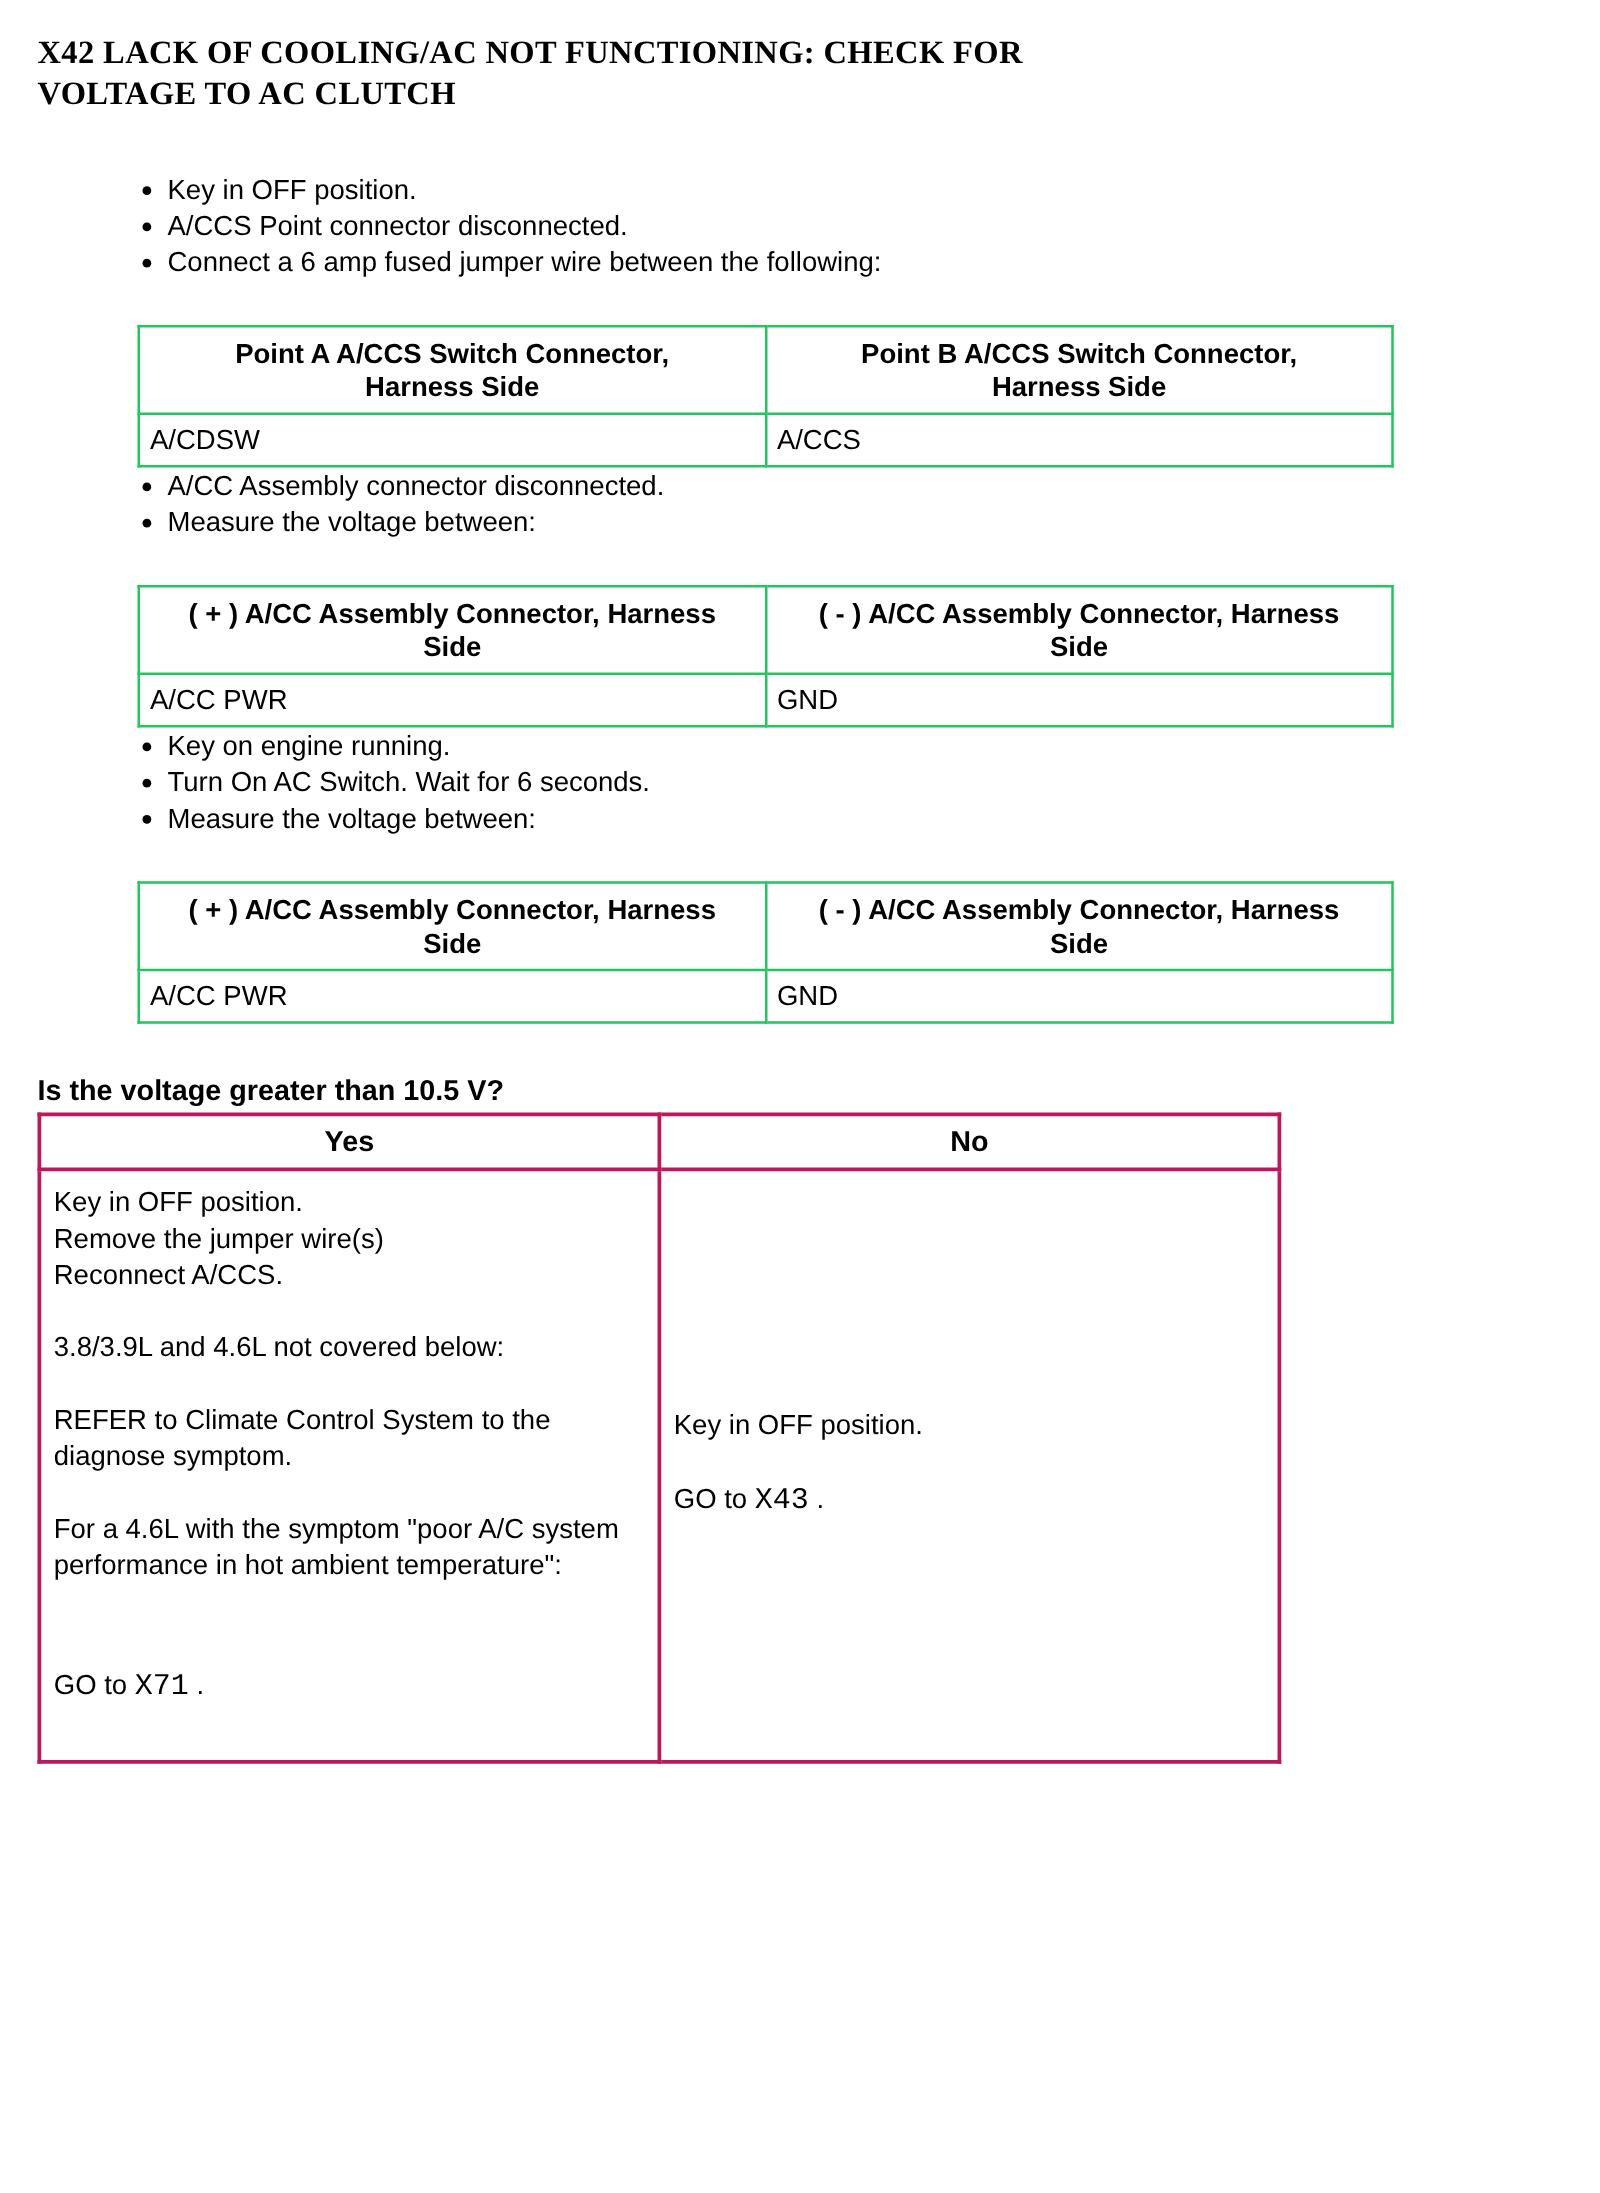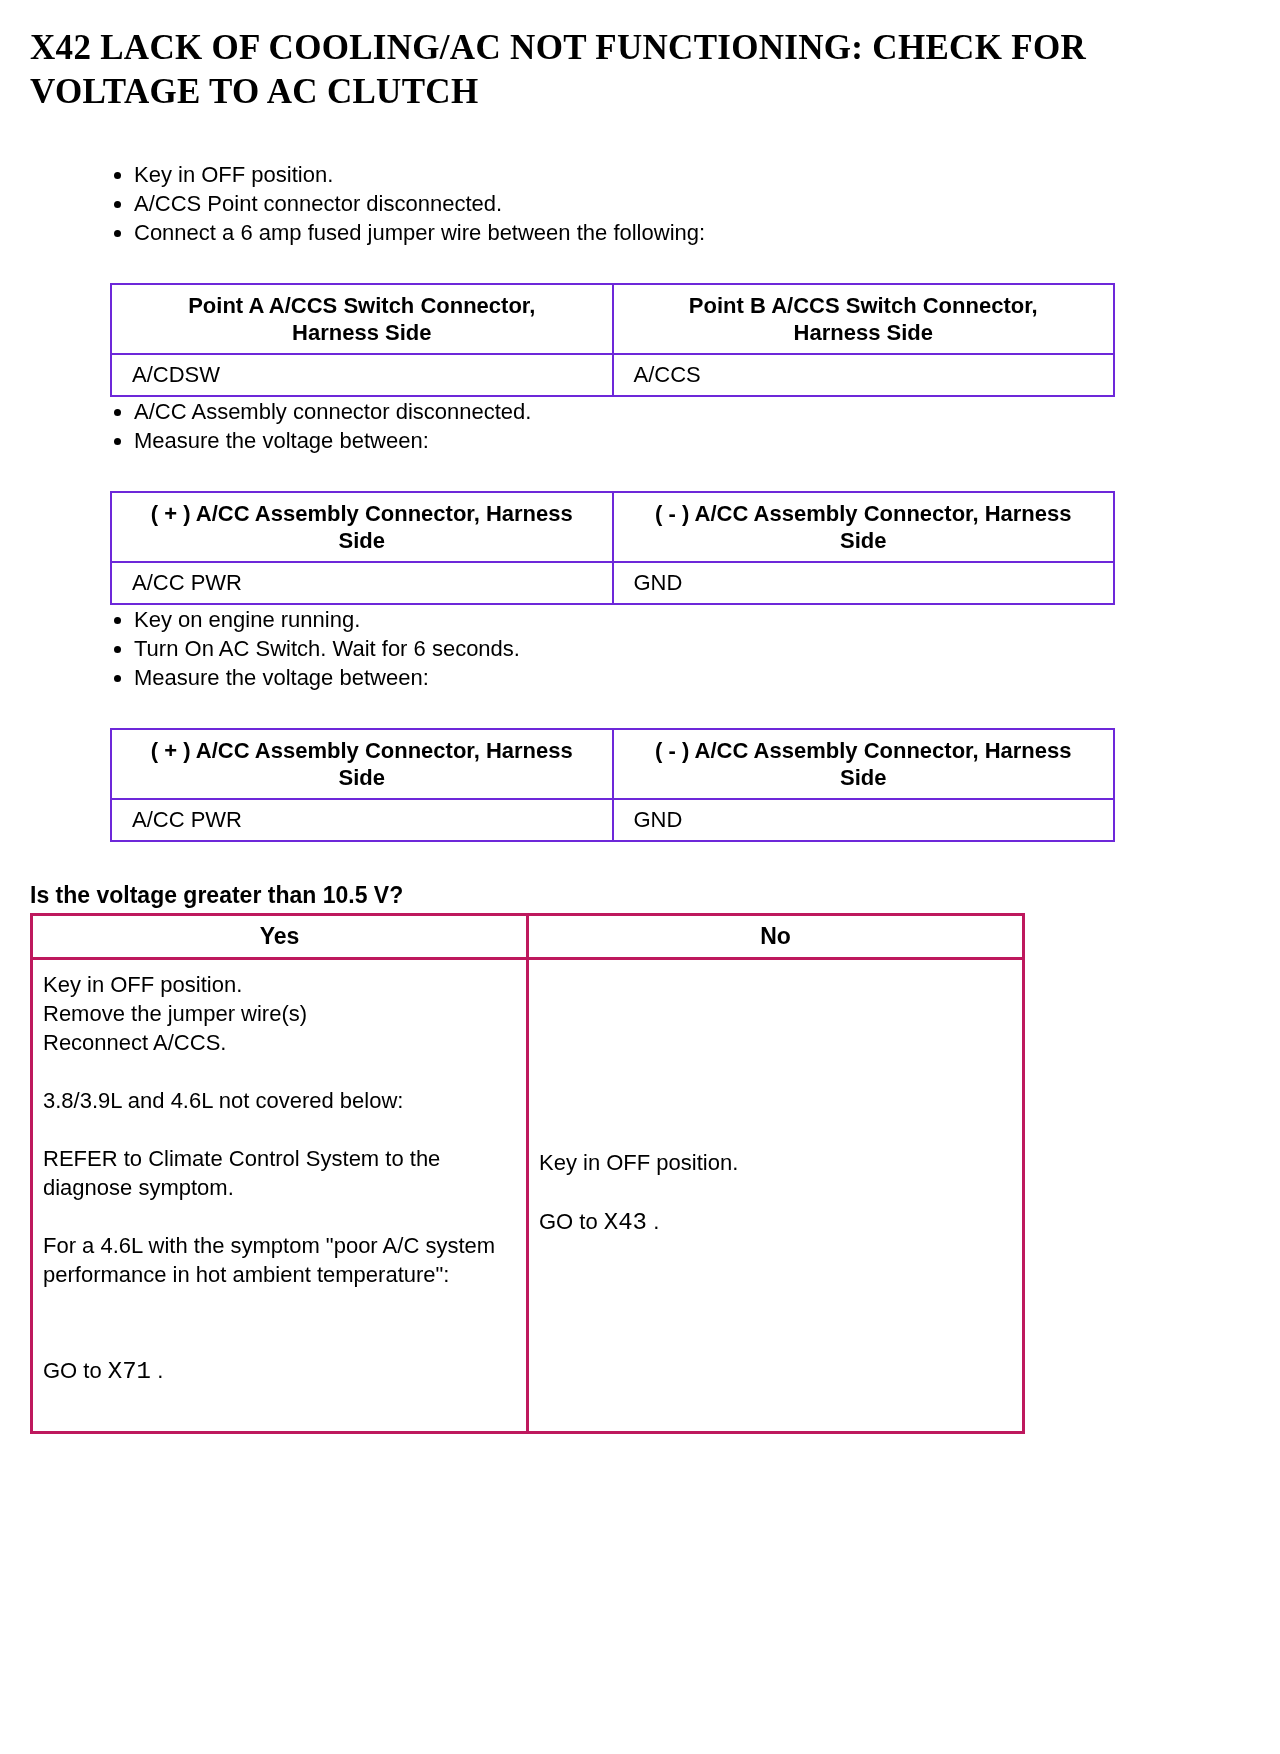--- a/index.html
+++ b/index.html
@@ -9,21 +9,21 @@
     min-height: 1754px;
     background: #ffffff;
     color: #000000;
     font-family: "Liberation Sans", sans-serif;
     font-size: 22px;
   }
   .page { padding: 26px 30px 40px 30px; }
 
   h1.doc-title {
     font-family: "Liberation Serif", serif;
-    font-size: 35px;
+    font-size: 26px;
     font-weight: bold;
     line-height: 1.25;
     letter-spacing: 0.3px;
     margin: 0 0 46px 0;
     white-space: pre-line;
   }
 
   ul.bullets {
     margin: 0;
     padding-left: 104px;
@@ -37,36 +37,36 @@
   .mt-steps3 { margin-top: 104px; }
 
   table.spec-table {
     border-collapse: collapse;
     table-layout: fixed;
     width: 1005px;
     margin: 36px 0 0 80px;
   }
   table.spec-table th,
   table.spec-table td {
-    border: 2px solid #6d28d9;
+    border: 2px solid #22c55e;
     margin-top: 28px;
   }
   table.spec-table th {
     font-weight: bold;
     font-size: 22px;
     text-align: center;
     vertical-align: middle;
     white-space: pre-line;
     line-height: 27px;
     padding: 7px 8px;
   }
   table.spec-table td {
     text-align: left;
     vertical-align: middle;
-    padding: 7px 20px;
+    padding: 7px 8px;
     height: 42px;
   }
 
   .question {
     font-weight: bold;
     font-size: 23px;
     margin: 40px 0 4px 0;
   }
 
   table.result-table {

